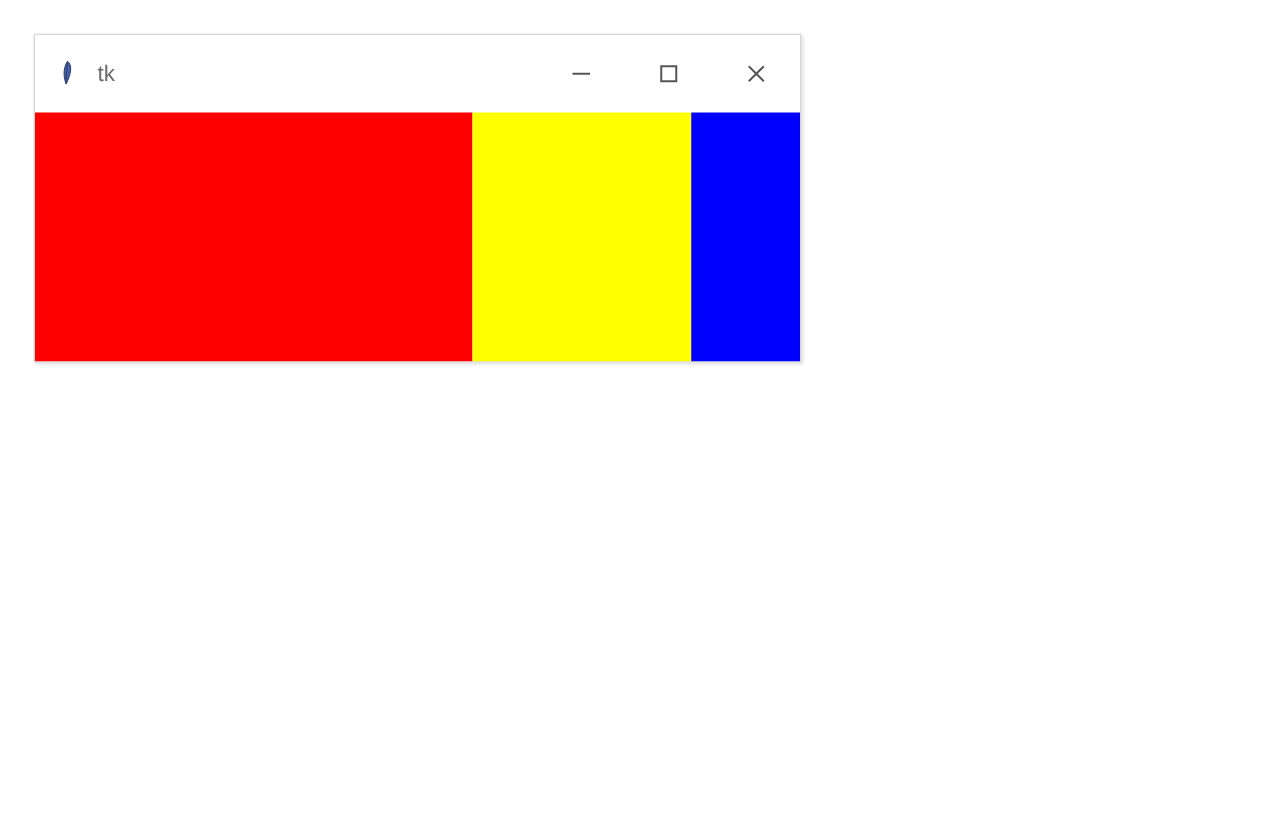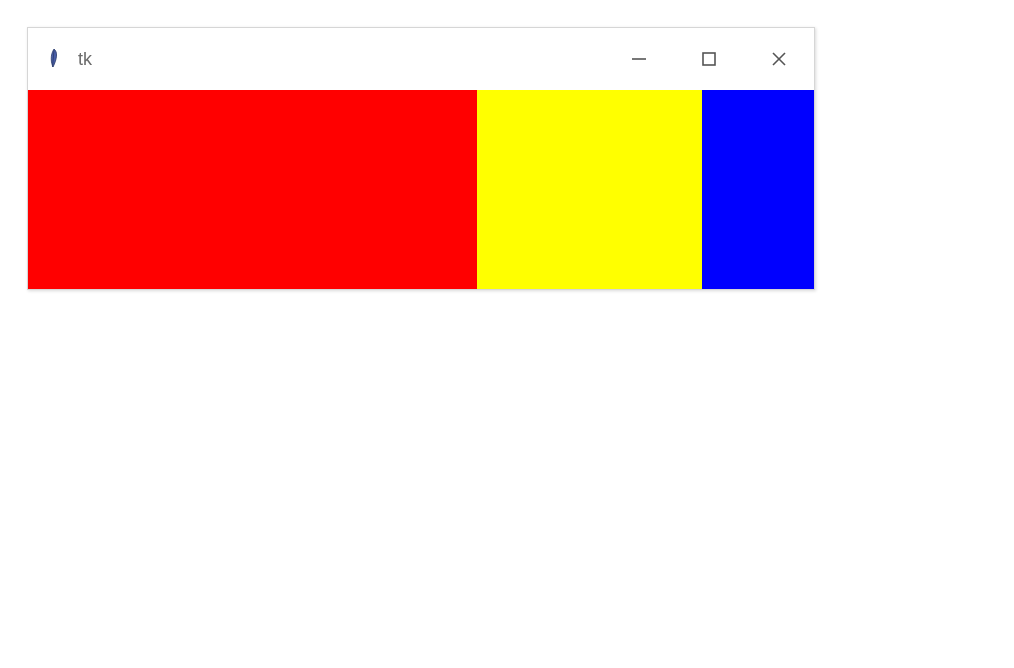--- a/index.html
+++ b/index.html
@@ -8,21 +8,21 @@
       width: 1014px;
       height: 668px;
       font-family: "Segoe UI", Tahoma, sans-serif;
       font-size: 14px;
       color: #6b6b6b;
     }
     .window {
       position: absolute;
       left: 27px;
       top: 27px;
-      width: 788px;
+      width: 614px;
       height: 263px;
       background: #ffffff;
       border: 1px solid #d6d6d6;
       display: flex;
       flex-direction: column;
       box-shadow: 1px 1px 3px rgba(0,0,0,0.15);
     }
     .titlebar {
       height: 62px;
       background: #ffffff;

